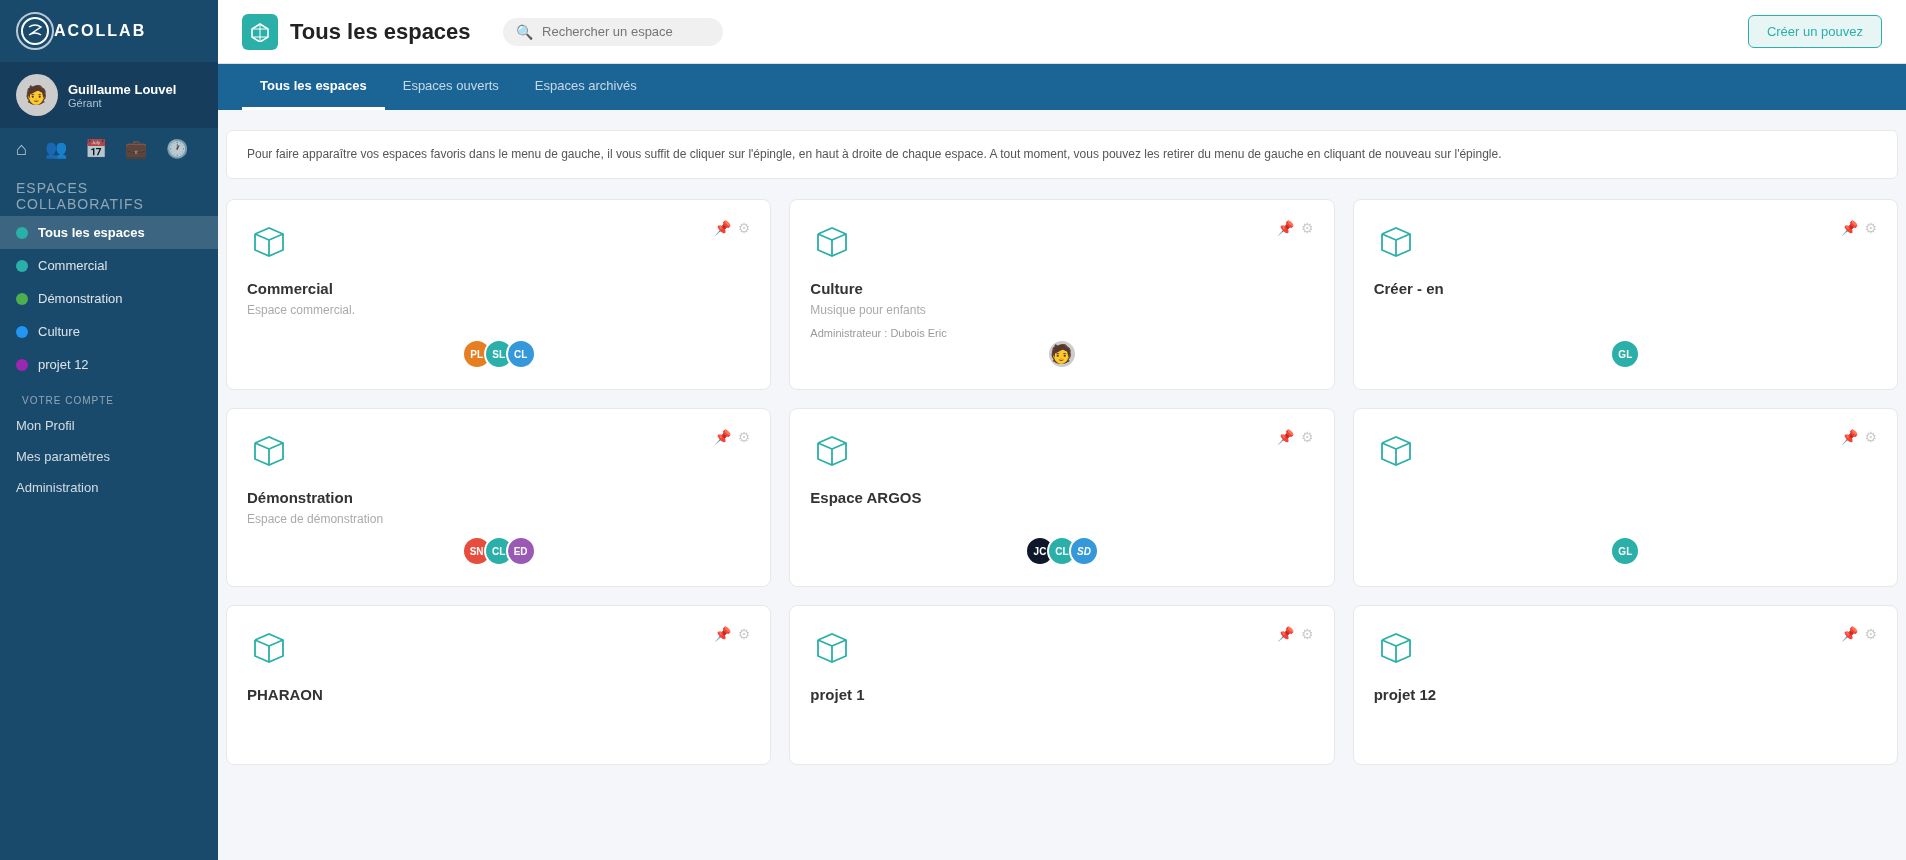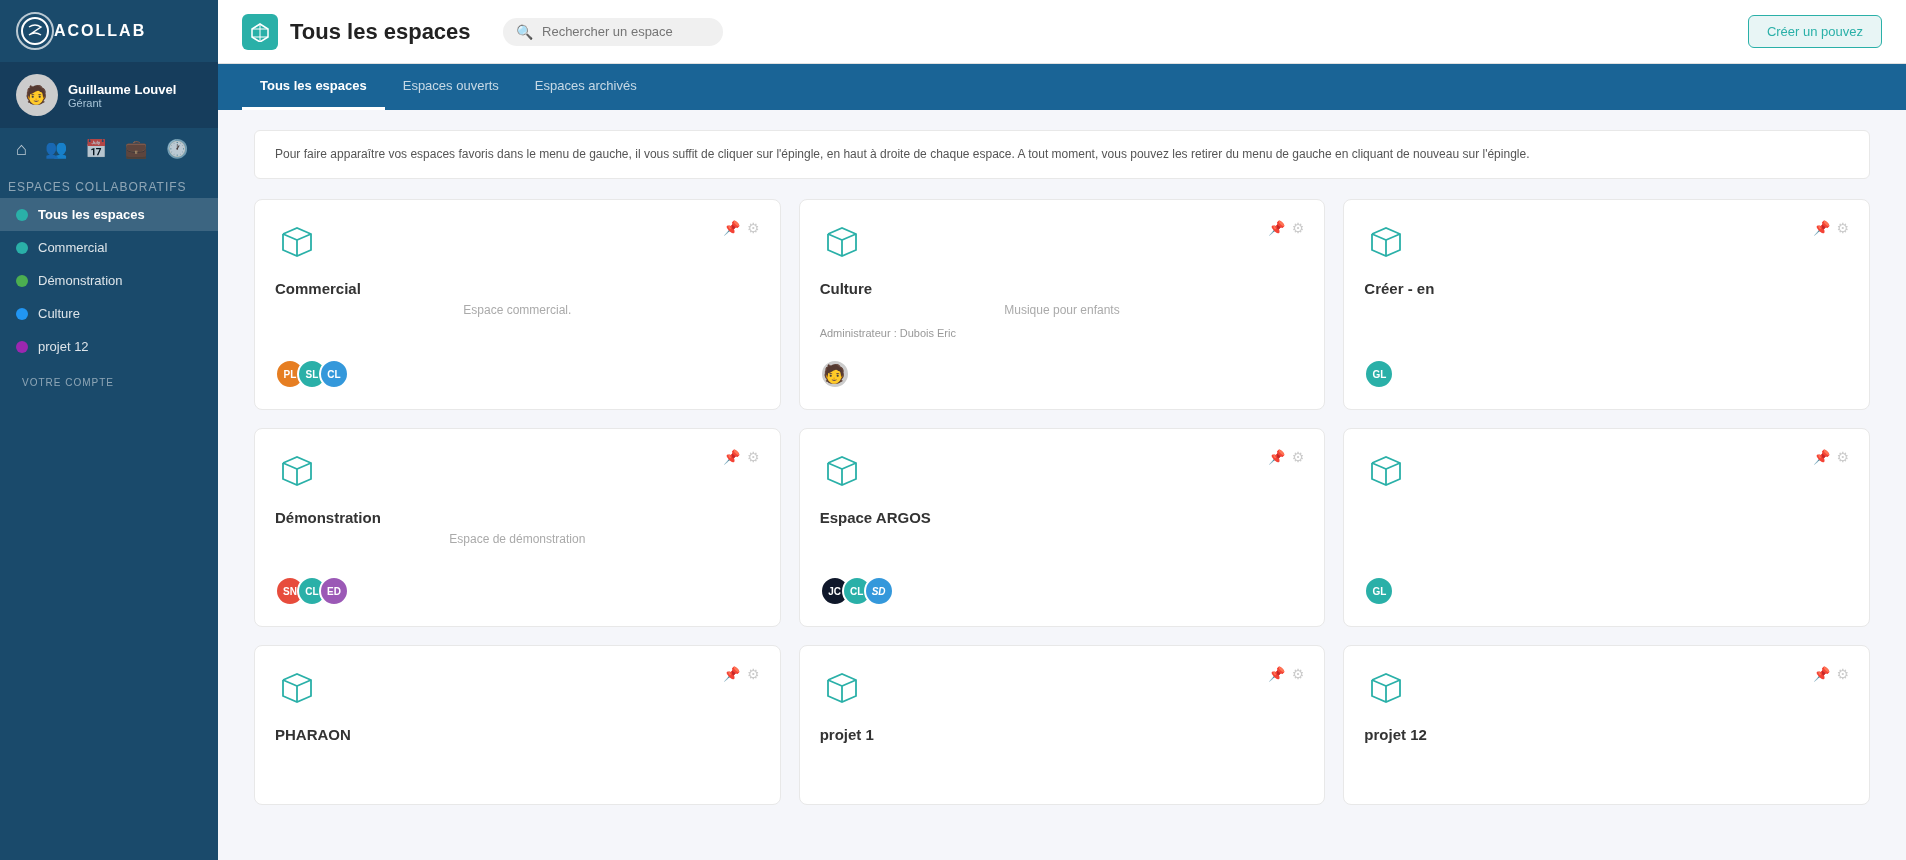--- a/index.html
+++ b/index.html
@@ -64,24 +64,24 @@
       gap: 18px;
       background: #1a4a6b;
     }
     .sidebar-icon-btn {
       color: rgba(255,255,255,0.7);
       font-size: 18px;
       cursor: pointer;
     }
 
     .sidebar-section-label {
-      font-size: 12px;
+      font-size: 14px;
       color: rgba(255,255,255,0.5);
       letter-spacing: 1px;
-      padding: 10px 8px 4px;
+      padding: 10px 16px 4px;
       text-transform: uppercase;
     }
 
     .sidebar-item {
       display: flex;
       align-items: center;
       padding: 9px 16px;
       gap: 10px;
       cursor: pointer;
       font-size: 13px;
@@ -192,21 +192,21 @@
     .tab.active {
       color: #fff;
       border-bottom: 3px solid #fff;
       font-weight: 600;
     }
 
     
     .content {
       flex: 1;
       overflow-y: auto;
-      padding: 20px 36px;
+      padding: 20px 8px;
       background: #f5f6fa;
     }
 
     
     .info-banner {
       background: #fff;
       border-radius: 6px;
       padding: 14px 20px;
       font-size: 12px;
       color: #555;
@@ -252,33 +252,31 @@
     .card-title {
       font-size: 15px;
       font-weight: 600;
       color: #333;
       margin-bottom: 6px;
     }
     .card-desc {
       font-size: 12px;
       color: #aaa;
       margin-bottom: 10px;
-      text-align: center;
     }
     .card-admin {
       font-size: 11px;
       color: #999;
     }
 
     .card-bottom {
       display: flex;
-      justify-content: flex-start;
+      justify-content: center;
       align-items: center;
       gap: 4px;
-      margin-top: 20px;
     }
 
     .avatar-group {
       display: flex;
     }
     .member-avatar {
       width: 30px; height: 30px;
       border-radius: 50%;
       border: 2px solid #fff;
       margin-left: -8px;
@@ -357,20 +355,25 @@
     <span>Culture</span>
       </div>
       <div class="sidebar-item">
         <span class="item-dot" style="background:#9c27b0;width:12px;height:12px;border-radius:50%;flex-shrink:0;display:inline-block;"></span>
     <span>projet 12</span>
       </div>
     </div>
 
   <div class="sidebar-section-label2">VOTRE COMPTE</div>
 
+  <div id="sidebar-links-container">
+      <div class="sidebar-link">Mon Profil</div>
+      <div class="sidebar-link">Mes paramètres</div>
+      <div class="sidebar-link">Administration</div>
+    </div>
 </nav>
 
 <div class="main">
 
   <div class="header">
     <div class="header-left">
       <div class="header-icon-box">
         <svg width="20" height="20" viewBox="0 0 20 20">
           <path d="M10 2 L18 7 L18 15 L10 20 L2 15 L2 7 Z" fill="none" stroke="white" stroke-width="1.5"></path>
           <path d="M10 2 L10 20 M2 7 L18 7 M2 15 L18 15" fill="none" stroke="white" stroke-width="1"></path>

